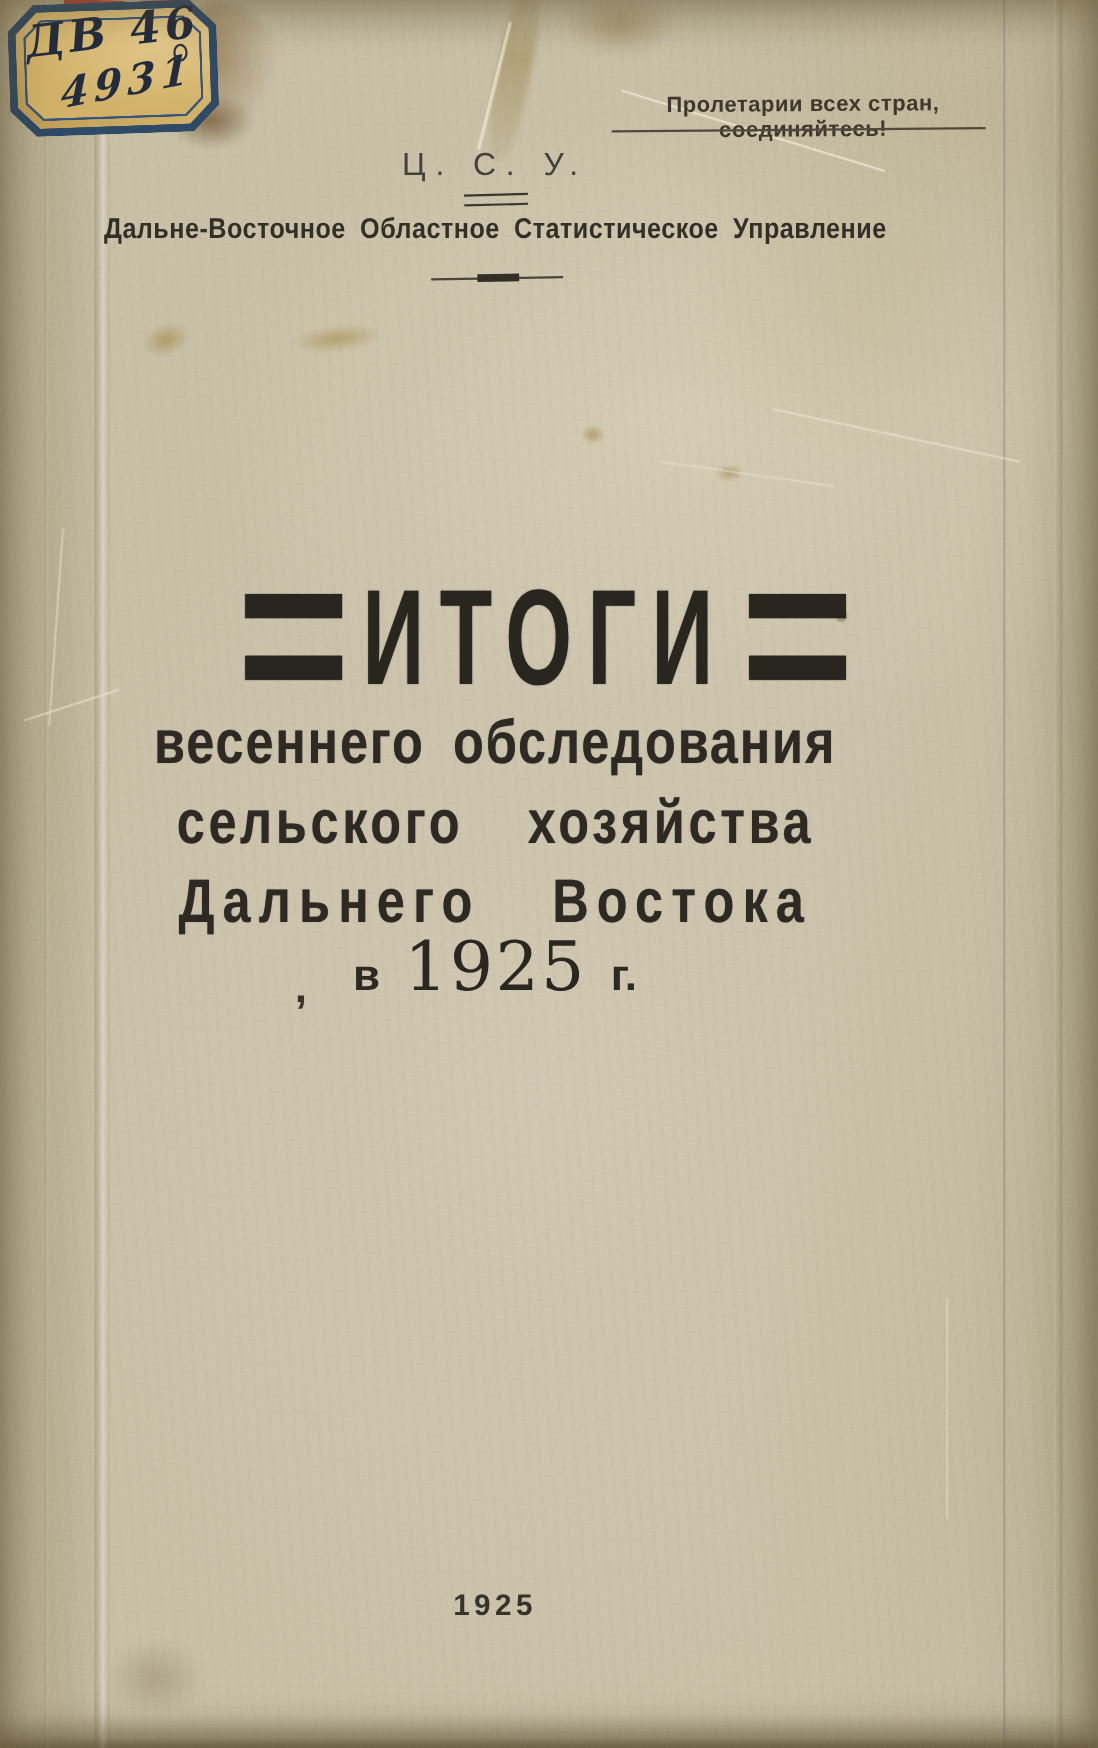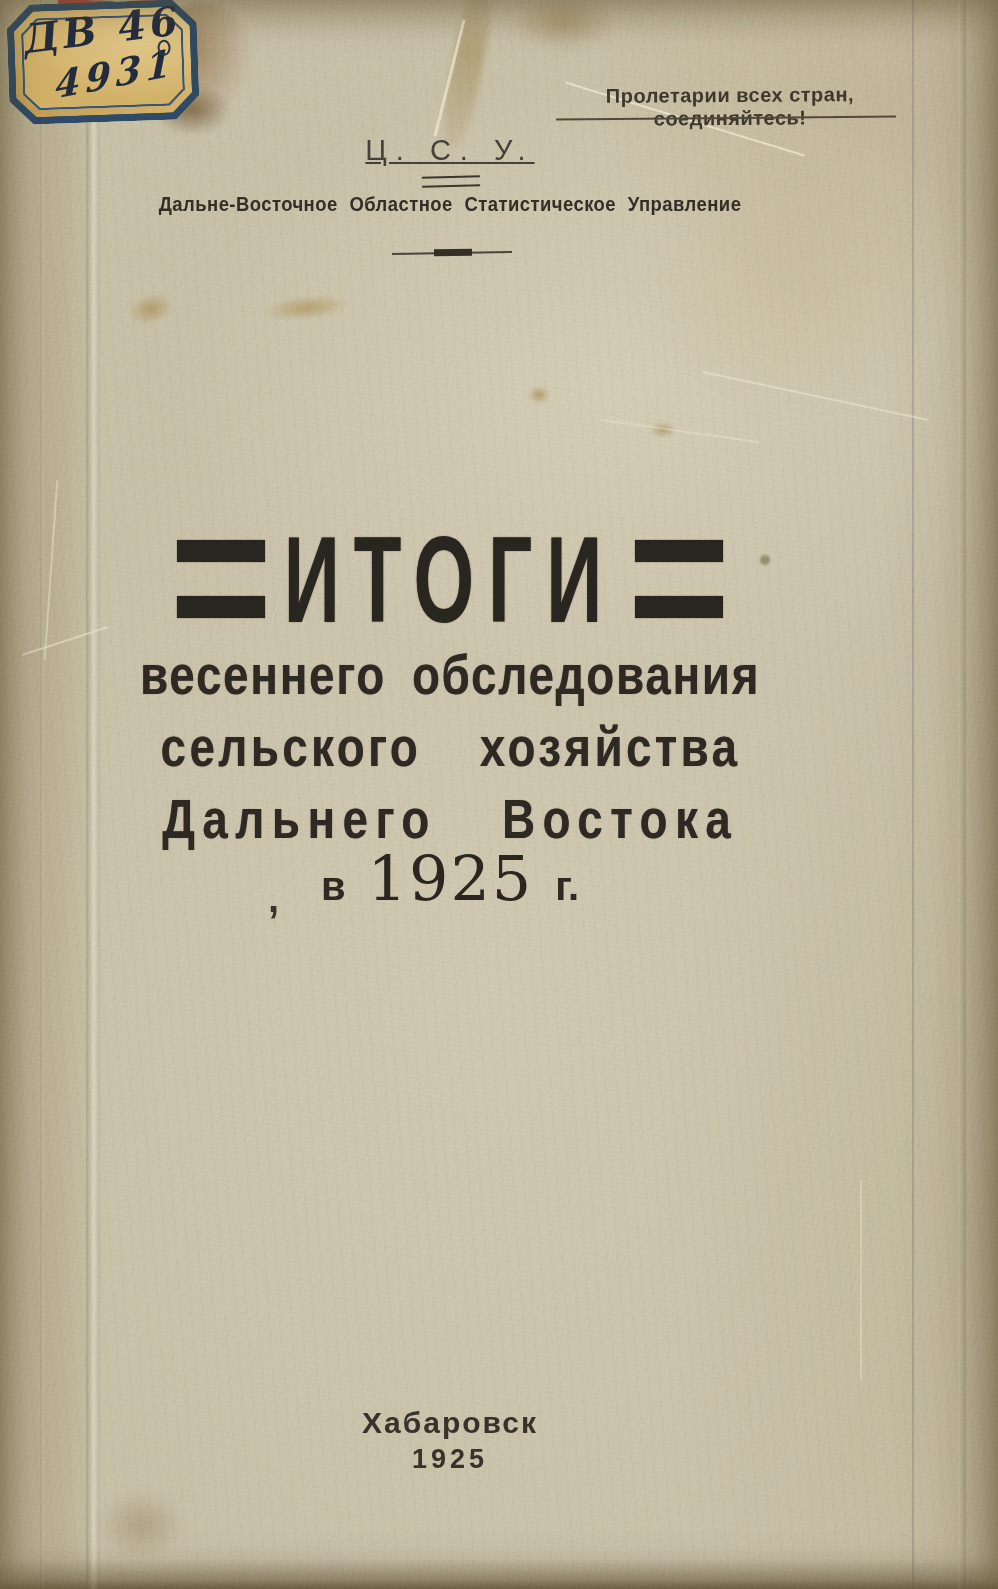--- a/index.html
+++ b/index.html
@@ -92,36 +92,36 @@
 
   
   .center-col{position:absolute;left:0;width:900px;text-align:center;z-index:10;}
   .ink{color:#2e2a23;}
 
   .slogan{position:absolute;left:552px;top:84px;width:356px;text-align:center;z-index:10;
     font-size:20px;font-weight:bold;letter-spacing:0.5px;color:#3e382d;transform:rotate(-0.4deg);}
   .slogan-underline{position:absolute;left:556px;top:117px;width:340px;height:2px;background:#514a3c;
     transform:rotate(-0.5deg);z-index:10;}
 
-  .csu{top:134px;font-size:29px;font-weight:normal;letter-spacing:9px;color:#45403a;text-decoration:underline;}
+  .csu{top:134px;font-size:29px;font-weight:normal;letter-spacing:9px;color:#45403a;}
   .csu-rule{position:absolute;left:422px;top:176px;width:58px;height:7px;z-index:10;transform:rotate(-1.5deg);
     border-top:2px solid #3c372e;border-bottom:2px solid #3c372e;}
 
-  .org-name{top:192px;font-size:21px;font-weight:bold;color:#332e26;}
+  .org-name{top:192px;font-size:26px;font-weight:bold;color:#332e26;}
   .org-name>span{display:inline-block;transform:scaleX(0.88);white-space:nowrap;word-spacing:7px;letter-spacing:0.5px;}
 
   .dept-rule{position:absolute;left:392px;top:249px;width:120px;height:7px;z-index:10;transform:rotate(-1deg);}
   .dept-rule .thin{position:absolute;left:0;top:3px;width:100%;height:2px;background:#4a443a;}
   .dept-rule .thick{position:absolute;left:42px;top:0;width:38px;height:7px;background:#332e26;}
 
   .department{top:260px;font-size:30px;font-weight:bold;color:#332e26;}
   .department>span{display:inline-block;transform:scaleX(0.82);white-space:nowrap;word-spacing:18px;letter-spacing:1px;}
 
   .title-row{position:absolute;left:0;top:524px;width:900px;height:110px;display:flex;
-    align-items:center;justify-content:center;gap:19px;z-index:10;}
+    align-items:center;justify-content:center;gap:19px;z-index:10;padding-left:46px;}
   .title-bars{display:flex;flex-direction:column;gap:34px;}
   .title-bar{width:88px;height:22px;background:#29251f;box-shadow:0 0 1px rgba(41,37,31,0.8);}
   .title-text{font-size:78px;font-weight:bold;color:#29251f;line-height:78px;letter-spacing:14px;
     display:inline-block;transform:scaleY(1.58);white-space:nowrap;text-shadow:0 0 1px rgba(41,37,31,0.6);}
 
   .sub1{top:642px;} .sub2{top:714px;} .sub3{top:786px;}
   .subtitle{font-size:56px;font-weight:bold;color:#2e2a23;text-shadow:0 0 1px rgba(46,42,35,0.5);}
   .subtitle>span{display:inline-block;transform:scaleX(0.82);white-space:nowrap;}
   .sub1>span{letter-spacing:2px;word-spacing:14px;}
   .sub2>span{letter-spacing:4px;word-spacing:52px;}
@@ -224,16 +224,15 @@
   <div class="center-col year-line">
     <span class="stray-comma">,</span>
     <span class="wrap">
       <span class="yr-prefix">в</span>
       <span class="yr-num">1925</span>
       <span class="yr-suffix">г.</span>
     </span>
   </div>
 
 
-  <div class="center-col city">Хабаровск</div>
   <div class="center-col pub-year">1925</div>
 
 </div>
 
 </body></html>

